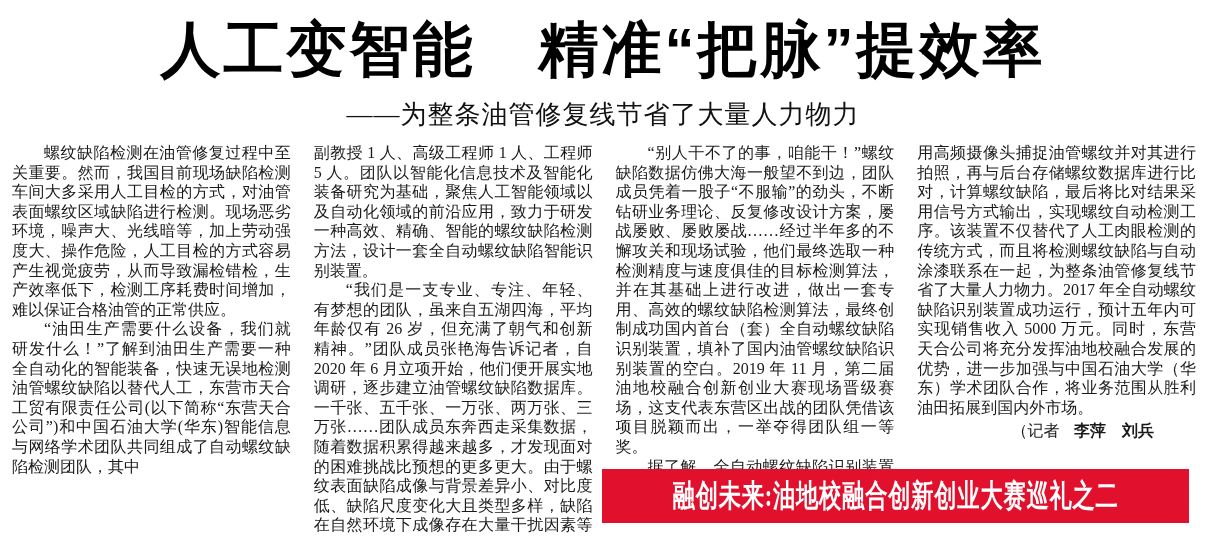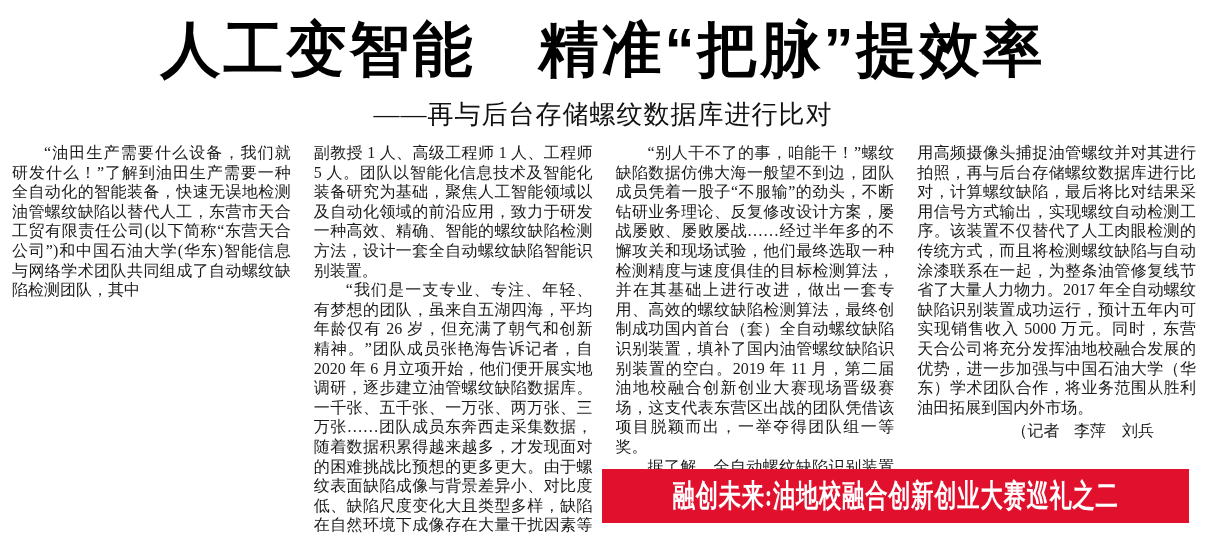--- a/index.html
+++ b/index.html
@@ -60,21 +60,21 @@
   .col p { text-align: justify; }
   .col p.ind { text-indent: 2em; }
   .byline {
     margin-top: 3px;
     text-align: right;
     padding-right: 42px;
     line-height: 21px;
   }
   .byline .names {
     font-family: "Liberation Sans", "DejaVu Sans", sans-serif;
-    font-weight: normal;
+    font-weight: bold;
     margin-left: 0.9em;
     margin-top: 27px;
   }
   .banner {
     position: absolute;
     left: 602px;
     top: 469px;
     width: 587px;
     height: 54px;
     background: var(--banner-bg, #e1112e);
@@ -95,25 +95,26 @@
     font-family: "Liberation Serif", "DejaVu Serif", serif;
   }
 </style>
 </head>
 <body>
 
 <div class="page">
 
   <h1 class="headline">人工变智能　精准“把脉”提效率</h1>
 
-  <div class="subtitle">——再与后台存储螺纹数据库进行比对</div>
+  <div class="subtitle">——为整条油管修复线节省了大量人力物力</div>
 
   <div class="body-cols">
 
     <div class="col">
+      <p class="ind">螺纹缺陷检测在油管修复过程中至关重要。然而，我国目前现场缺陷检测车间大多采用人工目检的方式，对油管表面螺纹区域缺陷进行检测。现场恶劣环境，噪声大、光线暗等，加上劳动强度大、操作危险，人工目检的方式容易产生视觉疲劳，从而导致漏检错检，生产效率低下，检测工序耗费时间增加，难以保证合格油管的正常供应。</p>
       <p class="ind">“油田生产需要什么设备，我们就研发什么！”了解到油田生产需要一种全自动化的智能装备，快速无误地检测油管螺纹缺陷以替代人工，东营市天合工贸有限责任公司(以下简称“东营天合公司”)和中国石油大学(华东)智能信息与网络学术团队共同组成了自动螺纹缺陷检测团队，其中</p>
     </div>
 
     <div class="col">
       <p>副教授 1 人、高级工程师 1 人、工程师 5 人。团队以智能化信息技术及智能化装备研究为基础，聚焦人工智能领域以及自动化领域的前沿应用，致力于研发一种高效、精确、智能的螺纹缺陷检测方法，设计一套全自动螺纹缺陷智能识别装置。</p>
       <p class="ind">“我们是一支专业、专注、年轻、有梦想的团队，虽来自五湖四海，平均年龄仅有 26 岁，但充满了朝气和创新精神。”团队成员张艳海告诉记者，自 2020 年 6 月立项开始，他们便开展实地调研，逐步建立油管螺纹缺陷数据库。一千张、五千张、一万张、两万张、三万张……团队成员东奔西走采集数据，随着数据积累得越来越多，才发现面对的困难挑战比预想的更多更大。由于螺纹表面缺陷成像与背景差异小、对比度低、缺陷尺度变化大且类型多样，缺陷在自然环境下成像存在大量干扰因素等情形，现有技术手段处理起来都相当棘手，无法取得较好的检测效果。</p>
     </div>
 
     <div class="col">
       <p class="ind">“别人干不了的事，咱能干！”螺纹缺陷数据仿佛大海一般望不到边，团队成员凭着一股子“不服输”的劲头，不断钻研业务理论、反复修改设计方案，屡战屡败、屡败屡战……经过半年多的不懈攻关和现场试验，他们最终选取一种检测精度与速度俱佳的目标检测算法，并在其基础上进行改进，做出一套专用、高效的螺纹缺陷检测算法，最终创制成功国内首台（套）全自动螺纹缺陷识别装置，填补了国内油管螺纹缺陷识别装置的空白。2019 年 11 月，第二届油地校融合创新创业大赛现场晋级赛场，这支代表东营区出战的团队凭借该项目脱颖而出，一举夺得团队组一等奖。</p>

